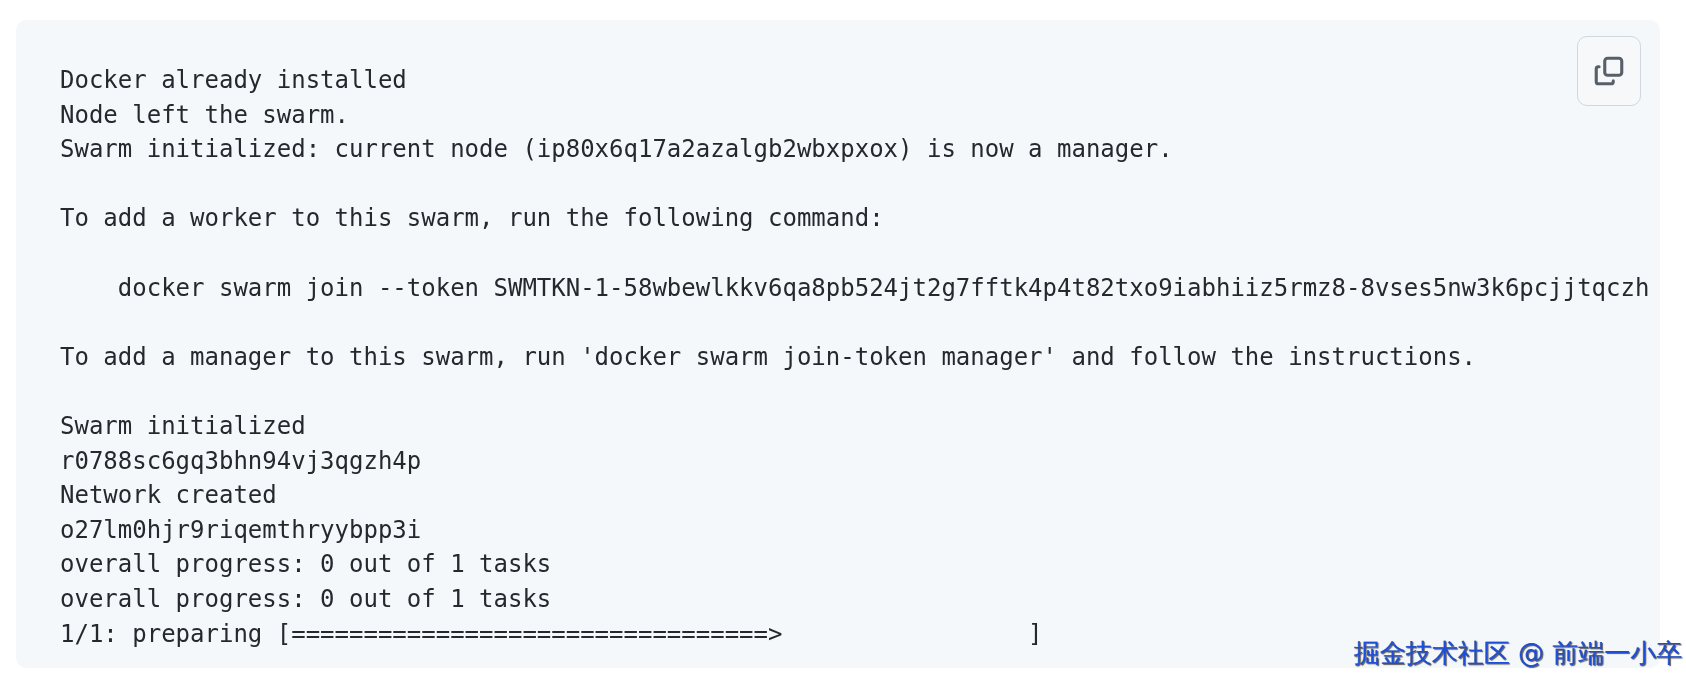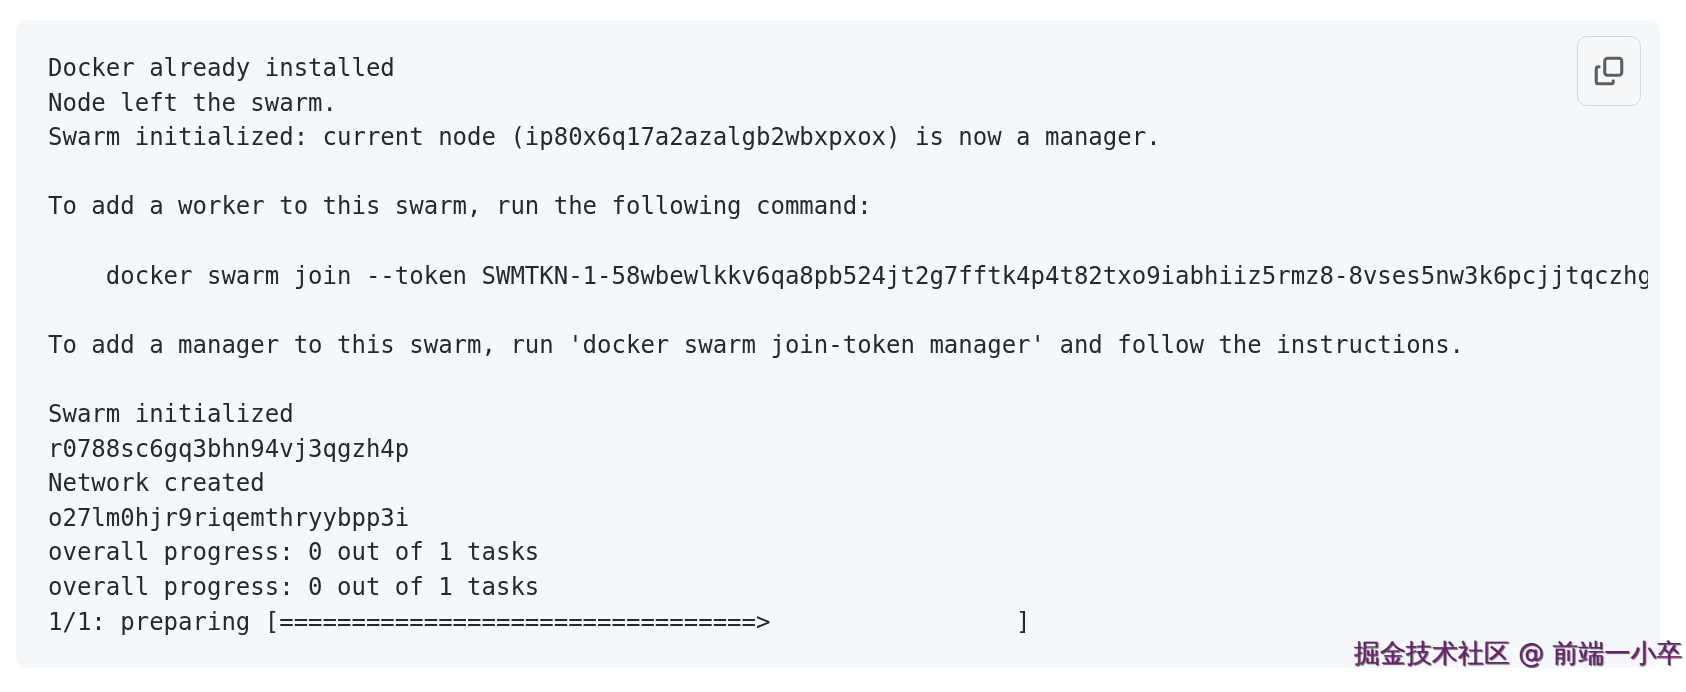--- a/index.html
+++ b/index.html
@@ -25,21 +25,21 @@
     }
     .code-scroll {
       position: absolute;
       left: 0;
       top: 0;
       right: 12px;
       bottom: 0;
       overflow: hidden;
     }
     pre.code {
-      margin: 0;
+      margin: 12px;
       padding: 31px 0 0 32px;
       font-family: "DejaVu Sans Mono", "Liberation Mono", monospace;
       font-size: 24px;
       line-height: 34.6px;
       color: #24292e;
       white-space: pre;
     }
     .code-line {
       display: block;
       height: 34.6px;
@@ -63,21 +63,21 @@
       width: 34px;
       height: 34px;
       display: block;
     }
     .watermark {
       position: absolute;
       left: 1354px;
       top: 636px;
       font-family: "DejaVu Sans", "Liberation Sans", sans-serif;
       font-size: 26px;
-      color: #701a75;
+      color: #1d4ed8;
       letter-spacing: 0px;
       text-shadow: 1px 1px 1px #5a5a5a, -0.5px -0.5px 0 #9a9a9a;
       white-space: nowrap;
     }
   </style>
 </head>
 <body>
 
 <div class="code-panel">
   <div class="code-scroll">

